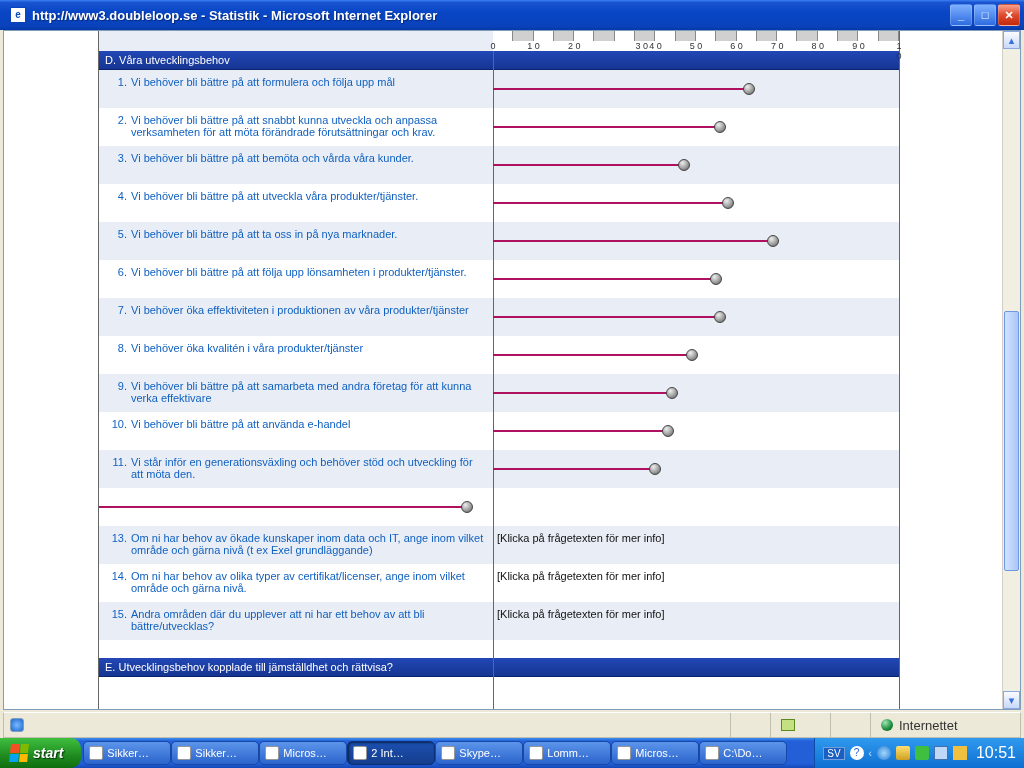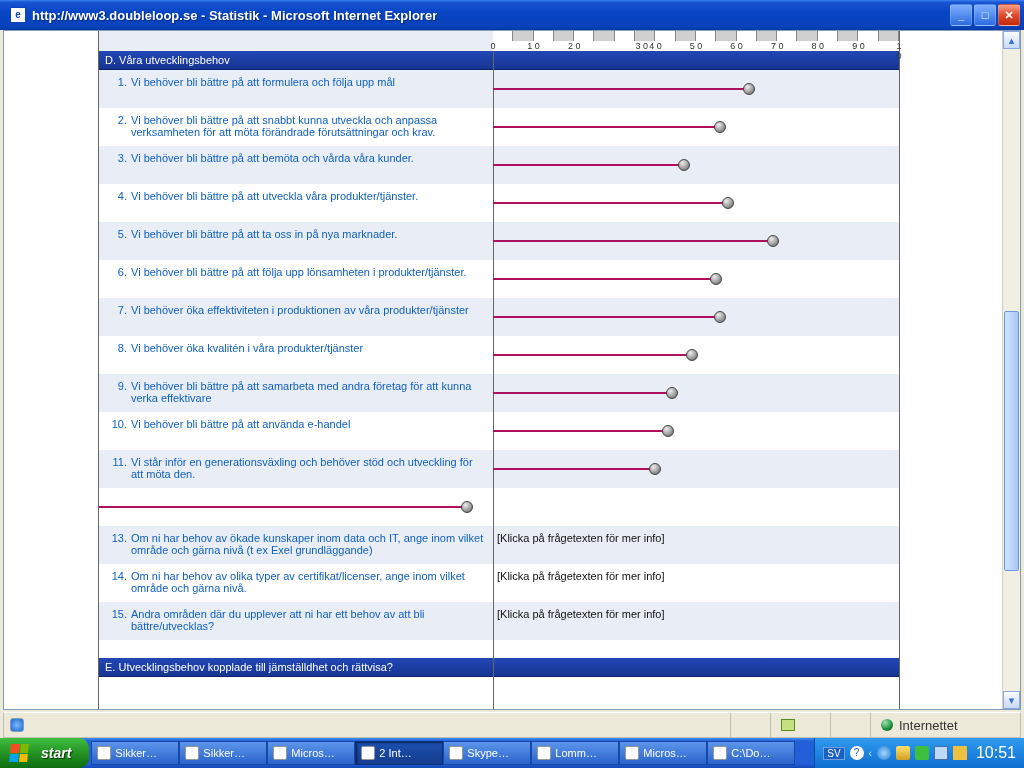--- a/index.html
+++ b/index.html
@@ -104,33 +104,33 @@
   .statusbar .sp { flex:1; }
   .status-ie { width:14px;height:14px;margin:0 6px;border:1px solid #7f9db9;background:radial-gradient(circle,#7abaff,#1a66cc);border-radius:3px;}
   .globe { width:12px;height:12px;margin-right:6px;border-radius:50%;background:radial-gradient(circle at 35% 30%,#9fe4b4,#1a8a3a 60%,#0a5a22);}
   
   .taskbar {
     position:absolute; left:0; right:0; bottom:0; height:30px;
     background: linear-gradient(to bottom,#3f90f0 0%, #2360d8 10%, #2360d8 85%, #1348b6 100%);
     display:flex; align-items:stretch; color:#fff; font-size:11px;
   }
   .startbtn {
-    display:flex; align-items:center; gap:13px; padding:0 18px 0 10px;
+    display:flex; align-items:center; gap:5px; padding:0 18px 0 10px;
     background: linear-gradient(to bottom,#3fbf3f,#1f8a1f 60%,#0e6e0e);
     font-weight:bold; font-style:italic; font-size:14px;
     border-top-right-radius:10px; border-bottom-right-radius:10px;
     text-shadow:1px 1px 1px #053705;
   }
   .winlogo { width:18px; height:18px; display:grid; grid-template-columns:1fr 1fr; grid-template-rows:1fr 1fr; gap:1px; transform:skewX(-6deg);}
   .winlogo i{display:block;} .winlogo i:nth-child(1){background:#f25022}.winlogo i:nth-child(2){background:#7fba00}.winlogo i:nth-child(3){background:#00a4ef}.winlogo i:nth-child(4){background:#ffb900}
   .tasks { display:flex; gap:0; padding:3px 2px; flex:1; overflow:hidden;}
   .taskbtn {
     flex: 0 0 88px; height:24px; margin-right:0;
     background: linear-gradient(to bottom,#5c95ea,#2b64cc);
-    border:1px solid #1748a8; border-radius:0;
+    border:1px solid #1748a8; border-radius:5px;
     display:flex; align-items:center; padding:0 5px; gap:4px;
     color:#fff; font-size:11px; overflow:hidden; white-space:nowrap;
   }
   .taskbtn.active { background:linear-gradient(to bottom,#1b4fb0,#153e8e); border-color:#0b2f78; box-shadow:inset 1px 1px 2px #0008;}
   .taskicon{width:14px;height:14px;background:#fff;border:1px solid #0006;border-radius:2px;flex:0 0 14px;}
   .tray {
     display:flex; align-items:center; gap:5px; padding:0 8px;
     background: linear-gradient(to bottom,#2f9aee,#0e6fd2);
     border-left:1px solid #0b4da8;
   }

